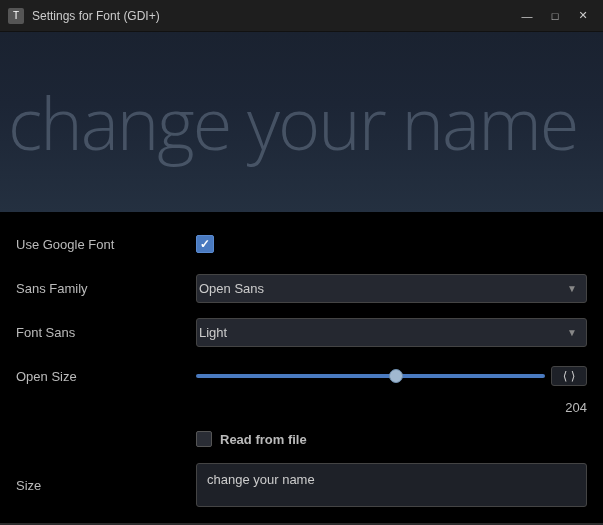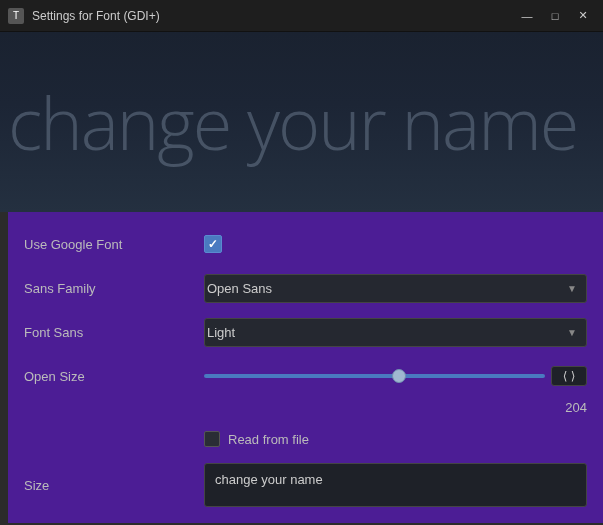--- a/index.html
+++ b/index.html
@@ -77,23 +77,22 @@
       font-weight: 300;
       font-size: 72px;
       color: rgba(120, 135, 155, 0.45);
       white-space: nowrap;
       padding-left: 8px;
       letter-spacing: -2px;
     }
 
     
     .settings-panel {
-      background: #4c1d95;
+      background: #000000;
       padding: 12px 16px;
-      margin-left: 8px;
     }
 
     .setting-row {
       display: flex;
       align-items: center;
       min-height: 40px;
       margin-bottom: 4px;
     }
     .setting-label {
       width: 180px;
@@ -207,20 +206,21 @@
       display: flex;
       align-items: center;
       justify-content: center;
       cursor: pointer;
       flex-shrink: 0;
       margin-right: 8px;
     }
     .read-file-label {
       color: #bbb;
       font-size: 13px;
+      font-weight: bold;
     }
 
     
     .text-input {
       width: 100%;
       background: #1e2128;
       border: 1px solid #444;
       border-radius: 3px;
       color: #ccc;
       padding: 8px 10px;

